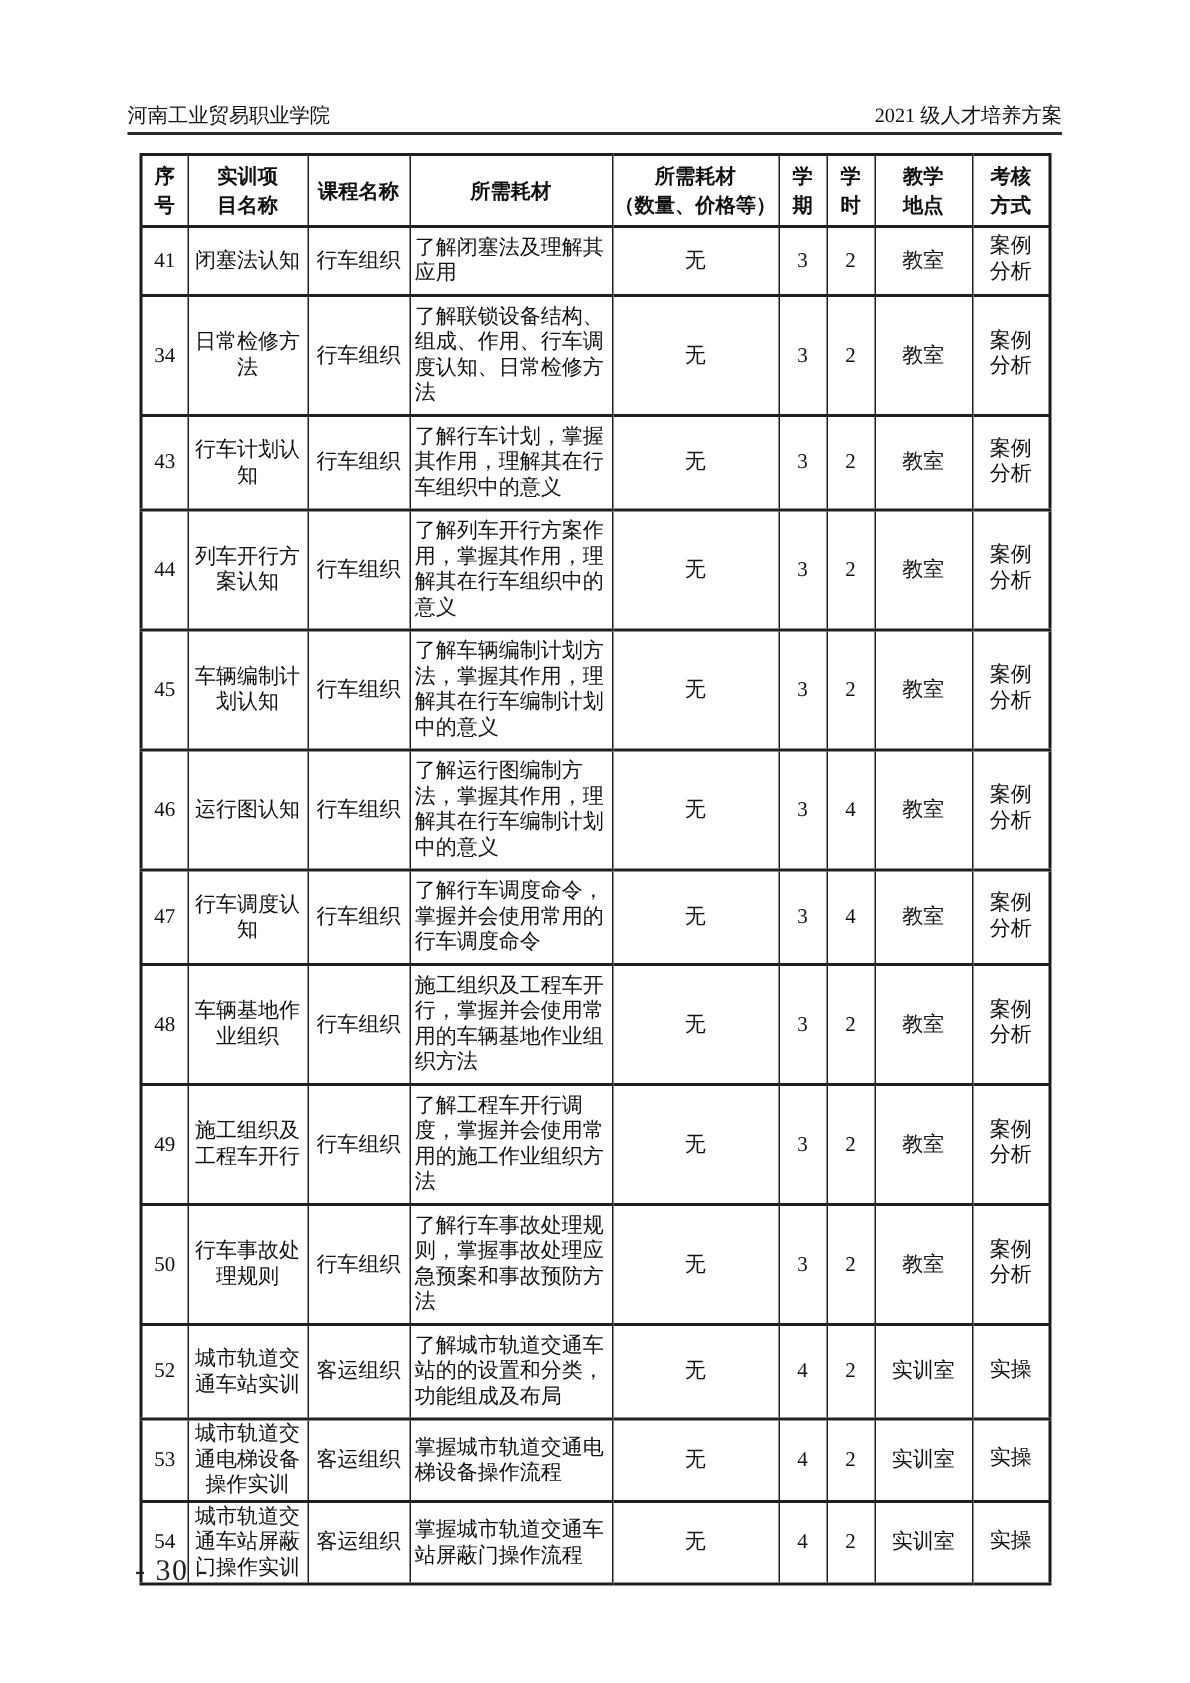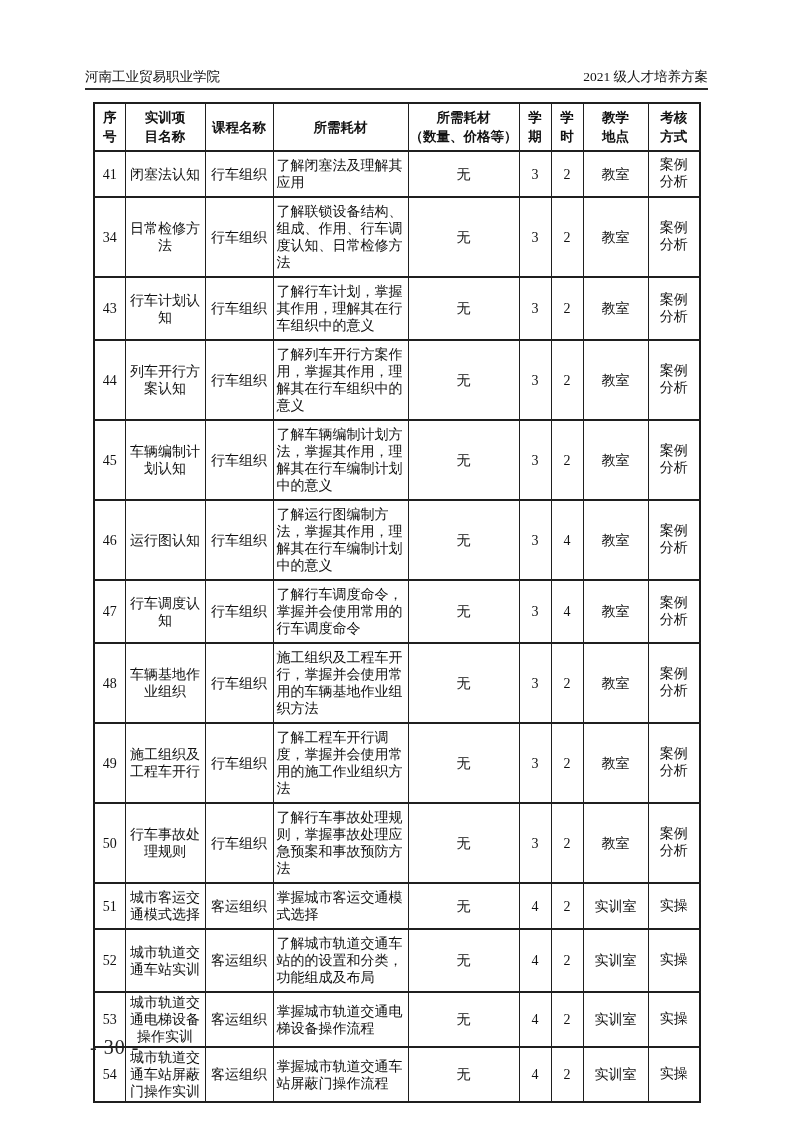--- a/index.html
+++ b/index.html
@@ -209,31 +209,20 @@
     <td class="c-project">行车事故处理规则</td>
     <td class="c-course">行车组织</td>
     <td class="c-objective">了解行车事故处理规则，掌握事故处理应急预案和事故预防方法</td>
     <td class="c-materials">无</td>
     <td class="c-semester">3</td>
     <td class="c-hours">2</td>
     <td class="c-location">教室</td>
     <td class="c-assessment">案例分析</td>
   </tr>
         <tr>
-    <td class="c-no">51</td>
-    <td class="c-project">城市客运交通模式选择</td>
-    <td class="c-course">客运组织</td>
-    <td class="c-objective">掌握城市客运交通模式选择</td>
-    <td class="c-materials">无</td>
-    <td class="c-semester">4</td>
-    <td class="c-hours">2</td>
-    <td class="c-location">实训室</td>
-    <td class="c-assessment">实操</td>
-  </tr>
-        <tr>
     <td class="c-no">52</td>
     <td class="c-project">城市轨道交通车站实训</td>
     <td class="c-course">客运组织</td>
     <td class="c-objective">了解城市轨道交通车站的的设置和分类，功能组成及布局</td>
     <td class="c-materials">无</td>
     <td class="c-semester">4</td>
     <td class="c-hours">2</td>
     <td class="c-location">实训室</td>
     <td class="c-assessment">实操</td>
   </tr>

